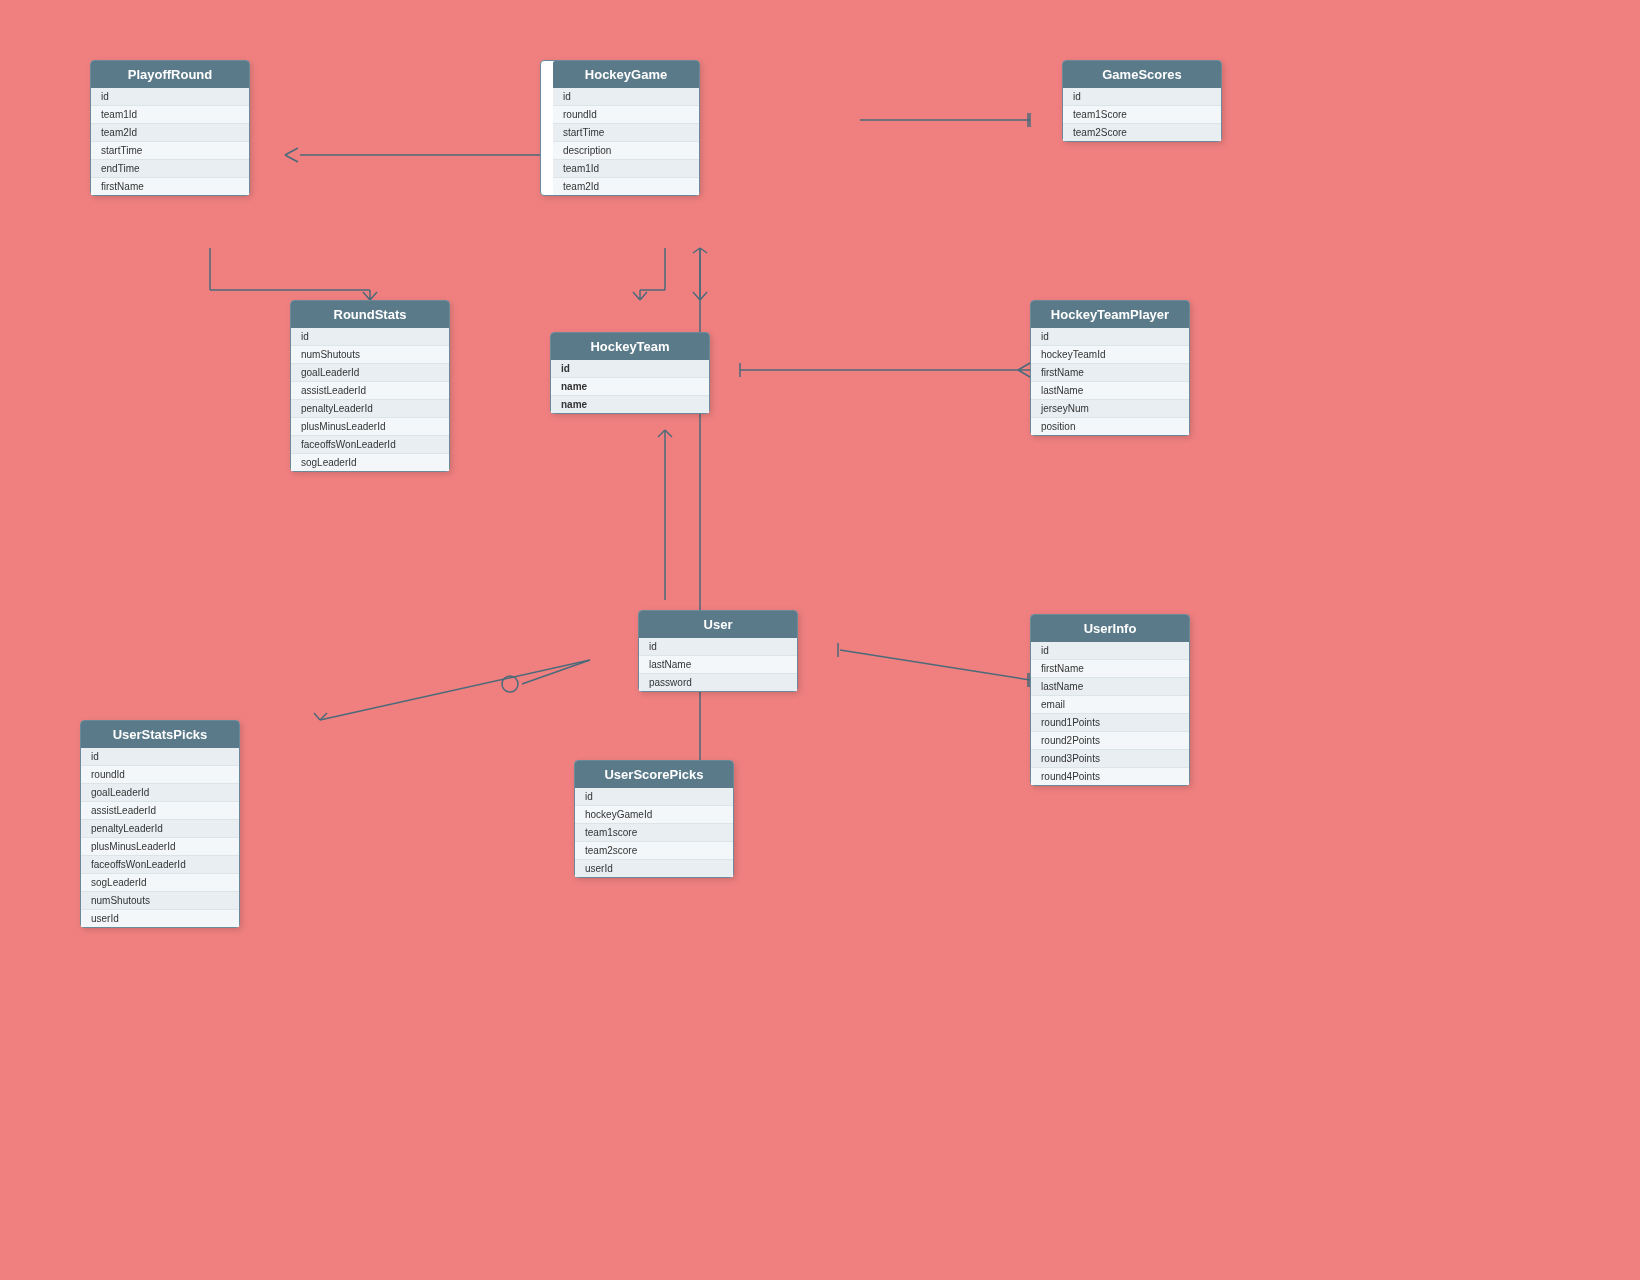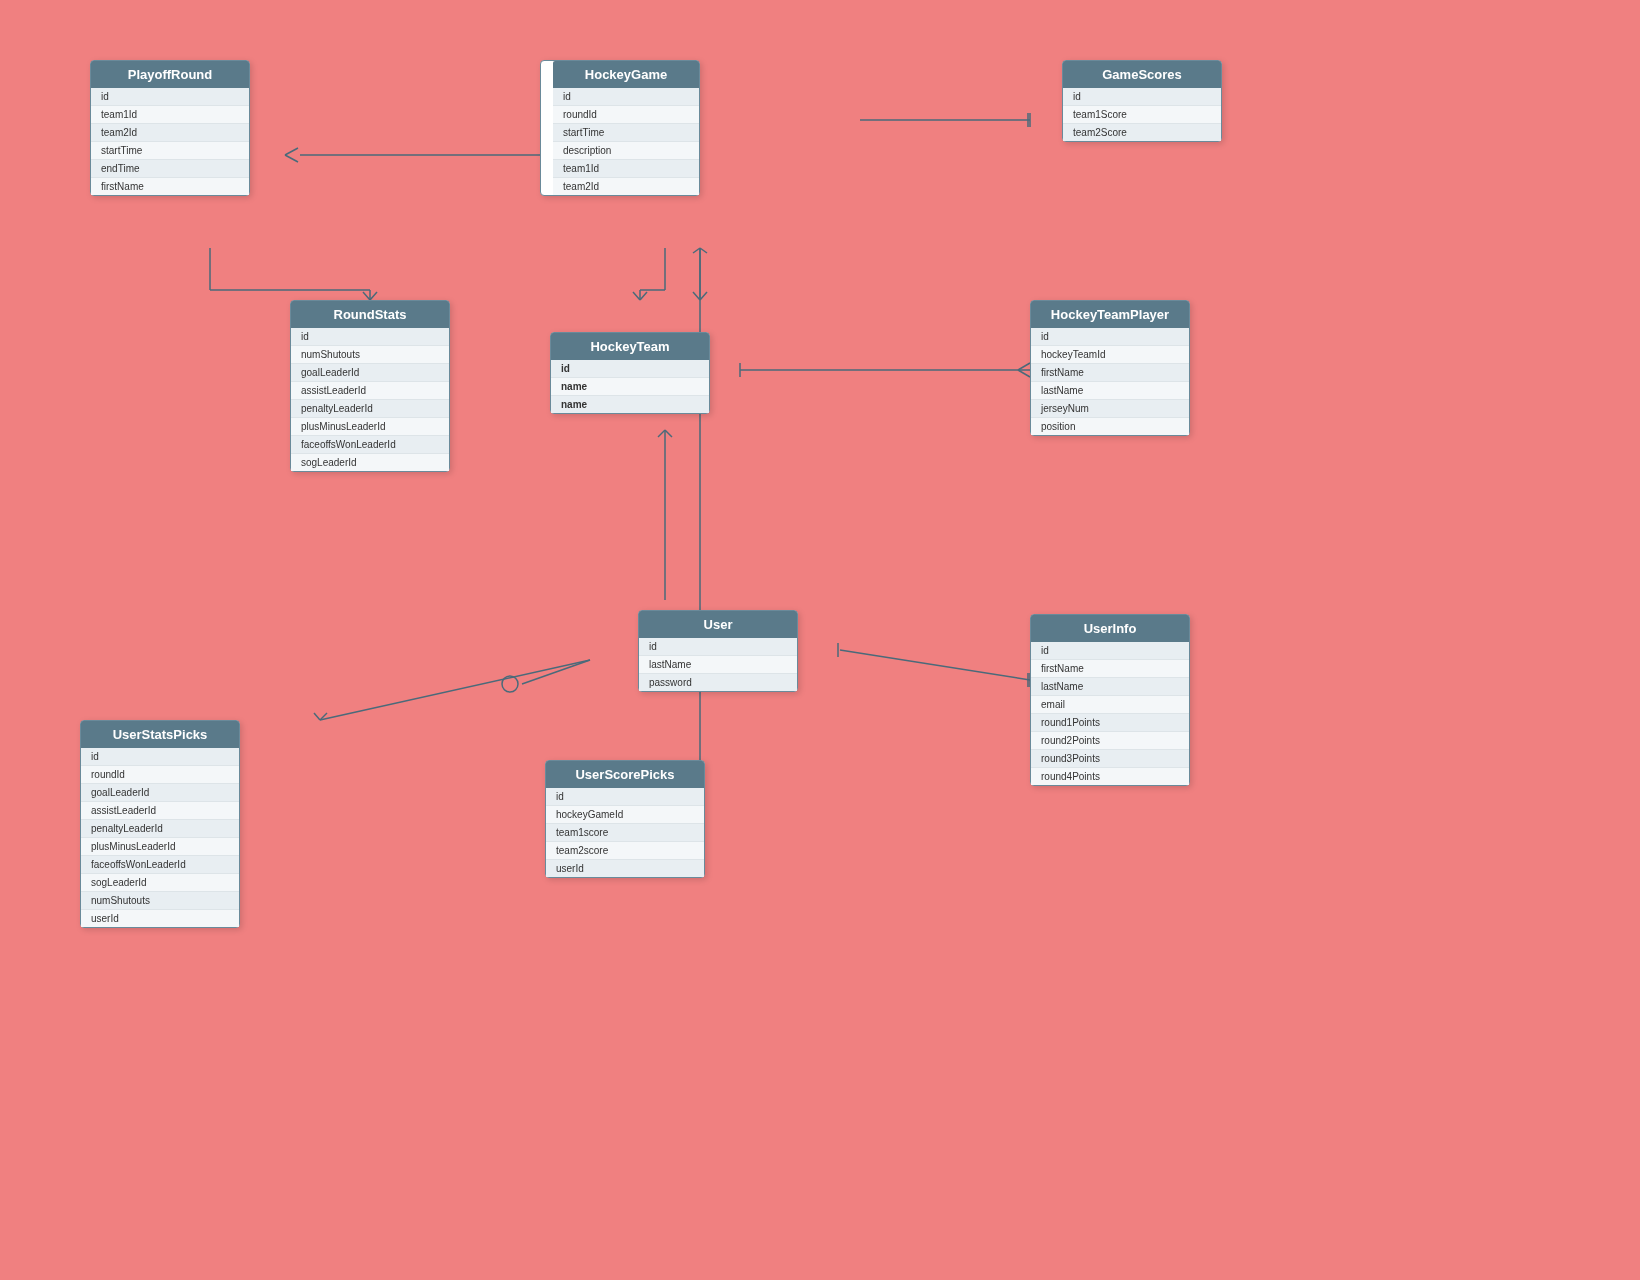--- a/index.html
+++ b/index.html
@@ -224,21 +224,21 @@
       <div class="entity-row">roundId</div>
       <div class="entity-row">goalLeaderId</div>
       <div class="entity-row">assistLeaderId</div>
       <div class="entity-row">penaltyLeaderId</div>
       <div class="entity-row">plusMinusLeaderId</div>
       <div class="entity-row">faceoffsWonLeaderId</div>
       <div class="entity-row">sogLeaderId</div>
       <div class="entity-row">numShutouts</div>
       <div class="entity-row">userId</div>
     </div>
-    <div class="entity-table" style="left: 545px; top: 760px;">
+    <div class="entity-table" style="left: 574px; top: 760px;">
       <div class="entity-header">UserScorePicks</div>
       <div class="entity-row">id</div>
       <div class="entity-row">hockeyGameId</div>
       <div class="entity-row">team1score</div>
       <div class="entity-row">team2score</div>
       <div class="entity-row">userId</div>
     </div>
   </div>
 
 </body></html>

